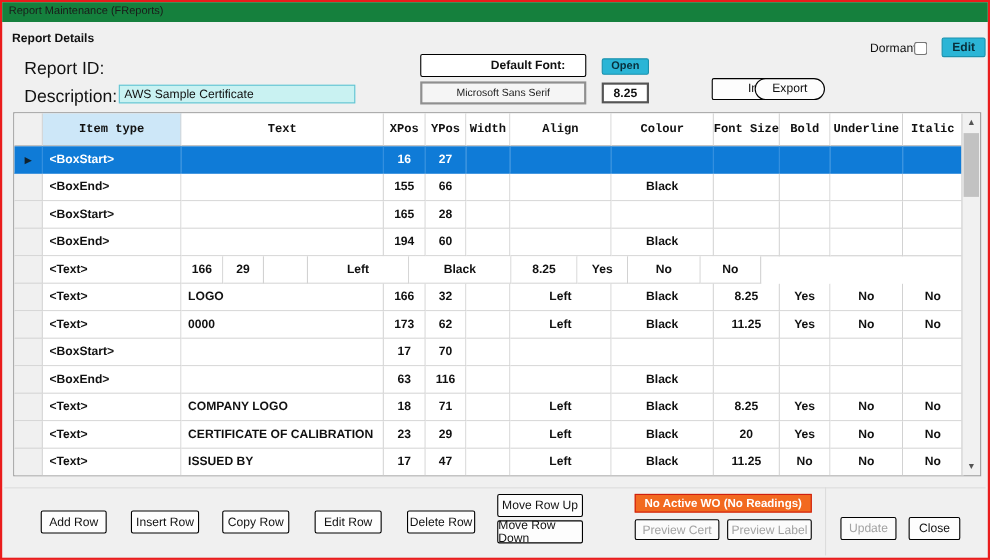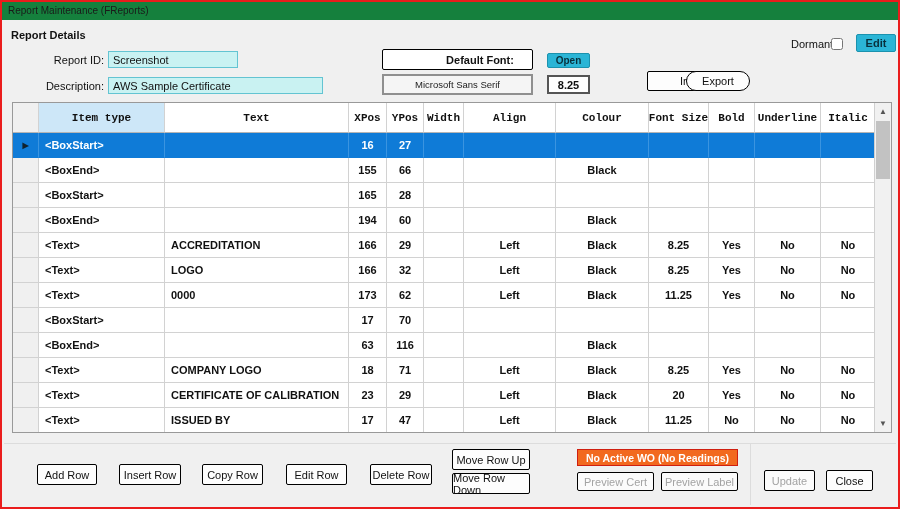--- a/index.html
+++ b/index.html
@@ -6,21 +6,21 @@
   html,body { width:900px; height:509px; overflow:hidden; }
   body { font-family:"Liberation Sans", sans-serif; background:#f0f0f0; position:relative; }
 
   .window { position:absolute; inset:0; border:2px solid #ea1c1c; background:#f0f0f0; }
 
   .titlebar { position:absolute; left:0; top:0; right:0; height:18px; background:#15803d; }
   .titlebar span { position:absolute; left:6px; top:3px; font-size:10px; color:#1a1a1a; }
 
   .section-label { position:absolute; left:9px; top:27px; font-size:11px; font-weight:bold; color:#111; }
 
-  label.flabel { position:absolute; font-size:11px; color:#111; text-align:right; width:82px; }
+  label.flabel { position:absolute; font-size:16px; color:#111; text-align:left; width:82px; }
   .lbl-reportid { left:20px; top:52px; }
   .lbl-desc { left:20px; top:78px; }
 
   input.cyin { position:absolute; background:#c9f2f2; border:1px solid #63c4d2; font-size:11px;
                padding:1px 4px; font-family:"Liberation Sans",sans-serif; color:#111; height:17px; }
   .in-reportid { left:106px; top:49px; width:130px; }
   .in-desc { left:106px; top:75px; width:215px; }
 
   .btn { position:absolute; background:#fdfdfd; border:1px solid #000000; border-radius:2px;
          font-size:11px; color:#111; font-family:"Liberation Sans",sans-serif; cursor:default;
@@ -95,21 +95,20 @@
 
 <div class="window">
 
   <div class="titlebar">
     <span>Report Maintenance (FReports)</span>
   </div>
 
   <div class="section-label">Report Details</div>
 
   <label class="flabel lbl-reportid">Report ID:</label>
-  <input class="cyin in-reportid" value="Screenshot" style="">
 
   <label class="flabel lbl-desc">Description:</label>
   <input class="cyin in-desc" value="AWS Sample Certificate" style="">
 
   <div class="btn btn-defaultfont">Default Font:</div>
   <div class="btn btn-open">Open</div>
   <div class="box-fontname">Microsoft Sans Serif</div>
   <div class="box-fontsize">8.25</div>
   <div class="btn btn-import">Import</div>
   <div class="btn btn-export">Export</div>
@@ -186,21 +185,20 @@
           <div class="gcell c5"></div>
           <div class="gcell c6">Black</div>
           <div class="gcell c7"></div>
           <div class="gcell c8"></div>
           <div class="gcell c9"></div>
           <div class="gcell c10"></div>
         </div>
         <div class="grow">
           <div class="gcell rowhead"></div>
           <div class="gcell c0 left">&lt;Text&gt;</div>
-          <div class="gcell c1 left">ACCREDITATION</div>
           <div class="gcell c2">166</div>
           <div class="gcell c3">29</div>
           <div class="gcell c4"></div>
           <div class="gcell c5">Left</div>
           <div class="gcell c6">Black</div>
           <div class="gcell c7">8.25</div>
           <div class="gcell c8">Yes</div>
           <div class="gcell c9">No</div>
           <div class="gcell c10">No</div>
         </div>

